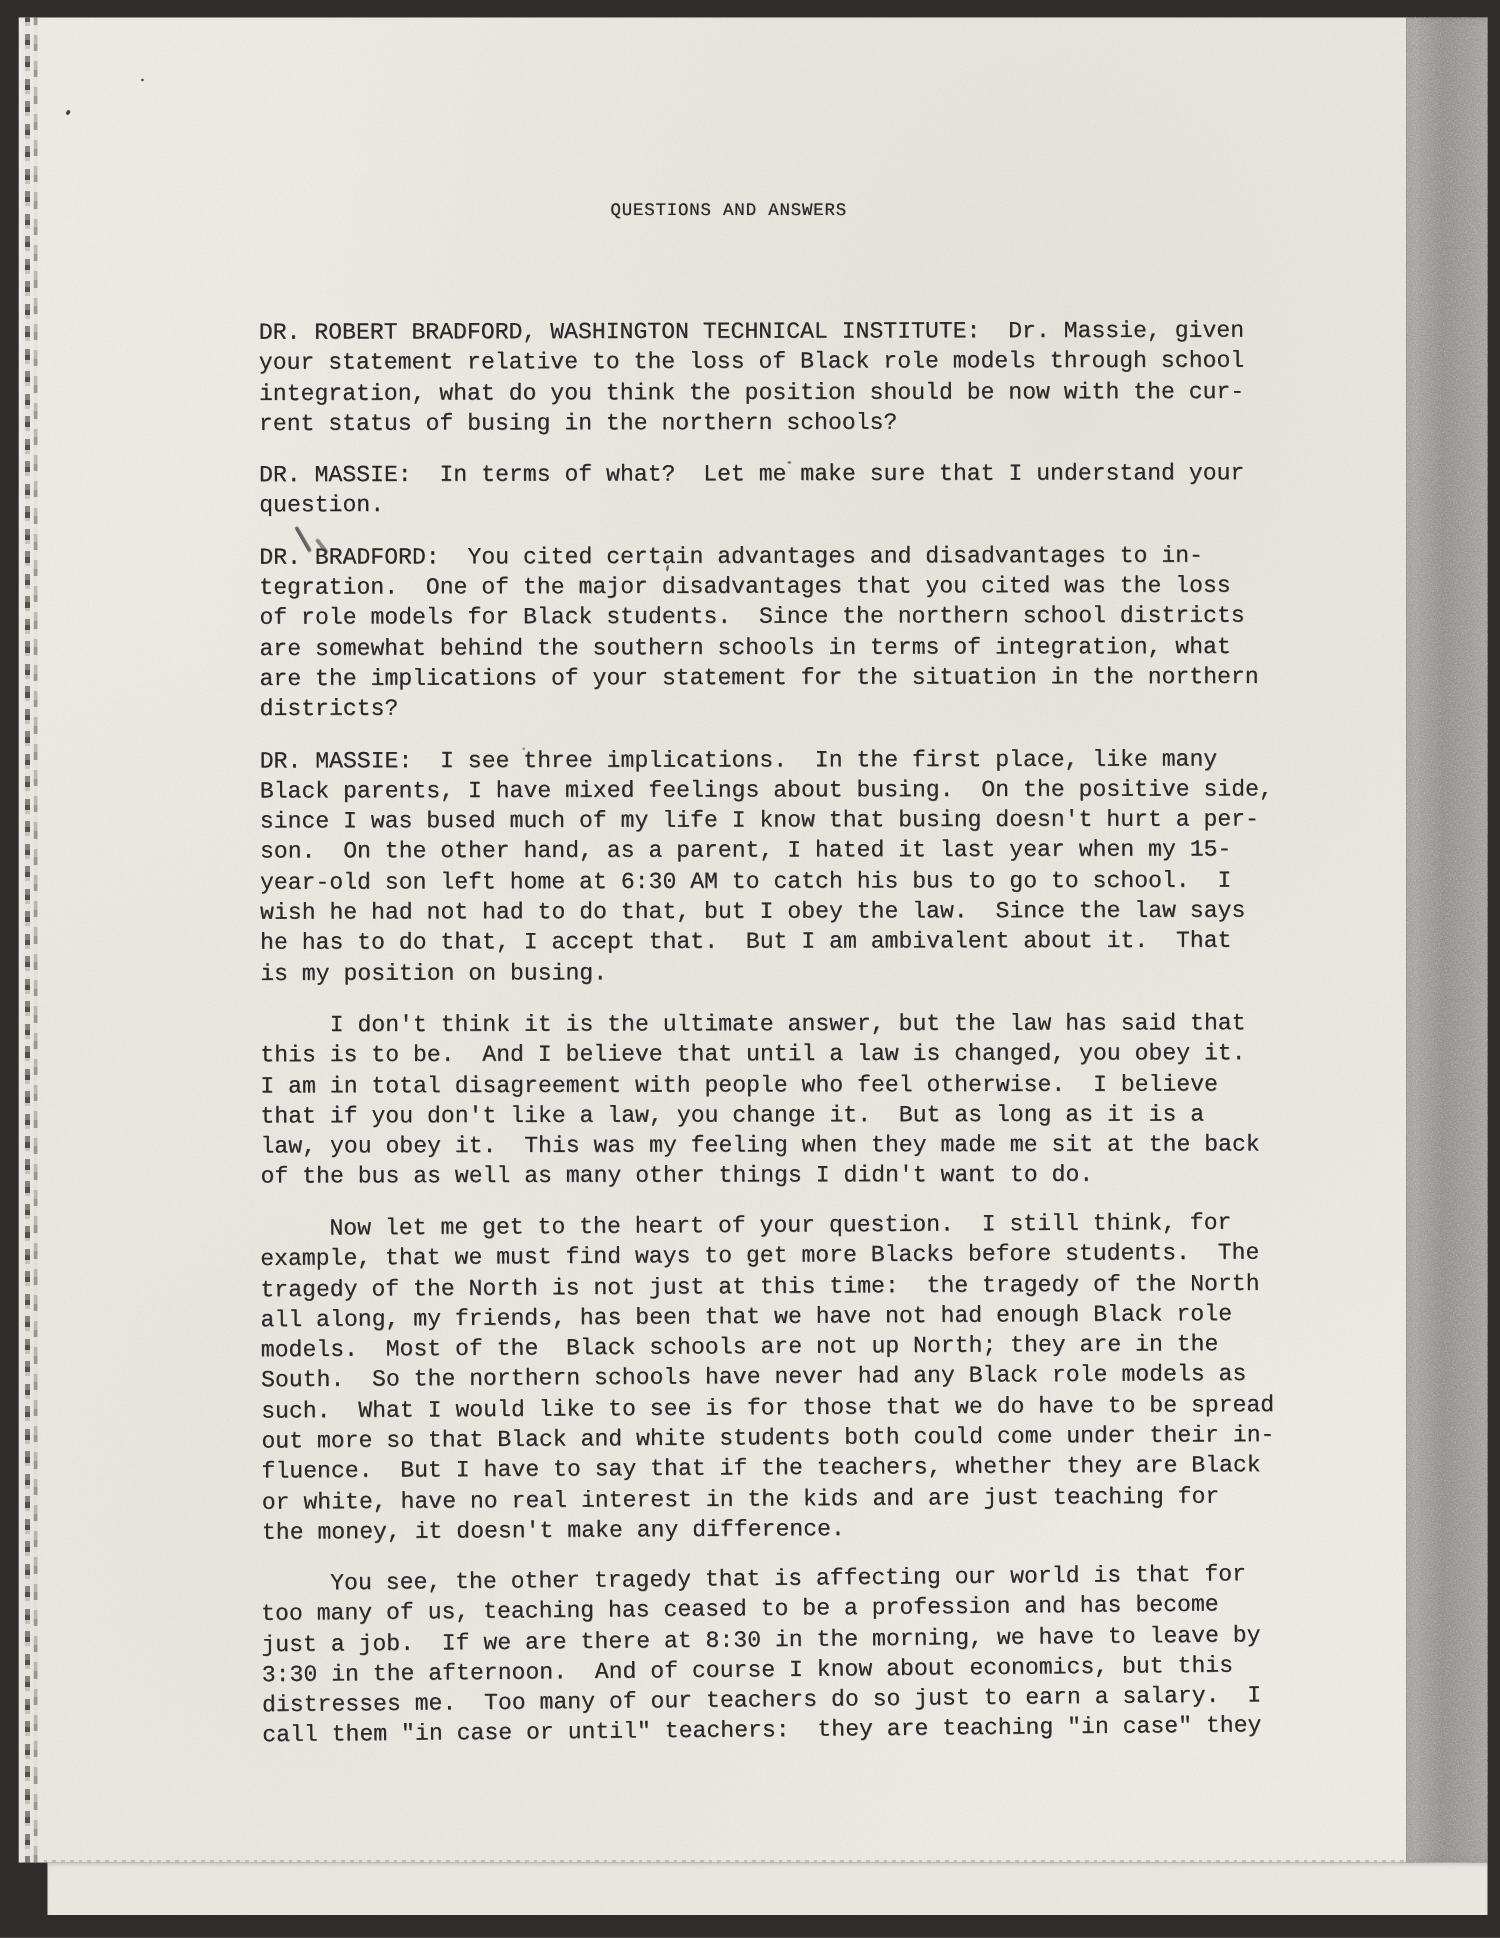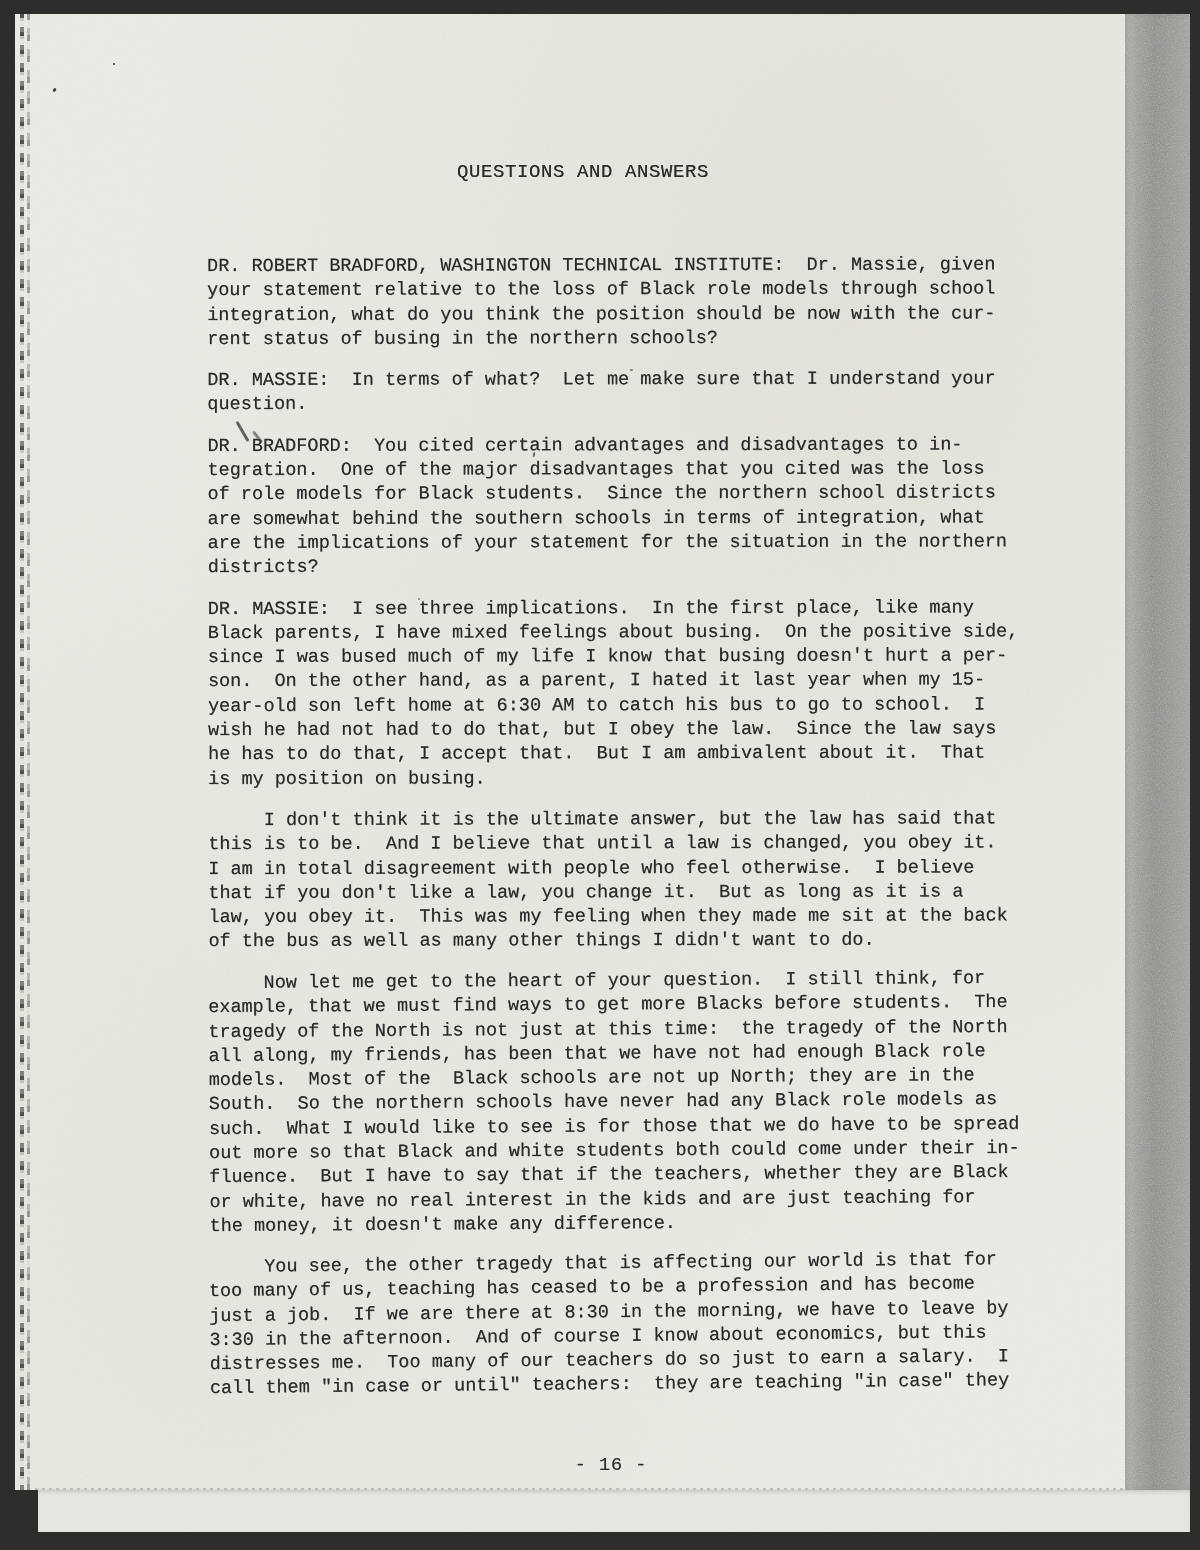--- a/index.html
+++ b/index.html
@@ -83,21 +83,21 @@
     background: #e9e7e1;
     box-shadow: inset 0 3px 4px -2px rgba(60,60,56,0.25);
   }
   .doc-title {
     position: absolute;
     left: 192px;
     top: 147px;
     width: 830px;
     text-align: center;
     transform: translateX(-39px);
-    font-size: 19px;
+    font-size: 14px;
     letter-spacing: 0.6px;
     color: #262626;
     text-shadow: 0 0 0.6px rgba(38,38,38,0.75);
     white-space: pre;
   }
   .body-text {
     position: absolute;
     left: 192px;
     top: 241px;
     width: 836px;
@@ -205,21 +205,20 @@
 or white, have no real interest in the kids and are just teaching for
 the money, it doesn't make any difference.</p>
       <p class="para p7">     You see, the other tragedy that is affecting our world is that for
 too many of us, teaching has ceased to be a profession and has become
 just a job.  If we are there at 8:30 in the morning, we have to leave by
 3:30 in the afternoon.  And of course I know about economics, but this
 distresses me.  Too many of our teachers do so just to earn a salary.  I
 call them "in case or until" teachers:  they are teaching "in case" they</p>
     </div>
 
-    <div class="page-number">- 16 -</div>
 
     <div class="pencil-mark mark-a"></div>
     <div class="pencil-mark mark-b"></div>
 
     <div class="speck s1"></div>
     <div class="speck s2"></div>
     <div class="speck s3"></div>
     <div class="speck s4"></div>
     <div class="speck s5"></div>
   </div>

